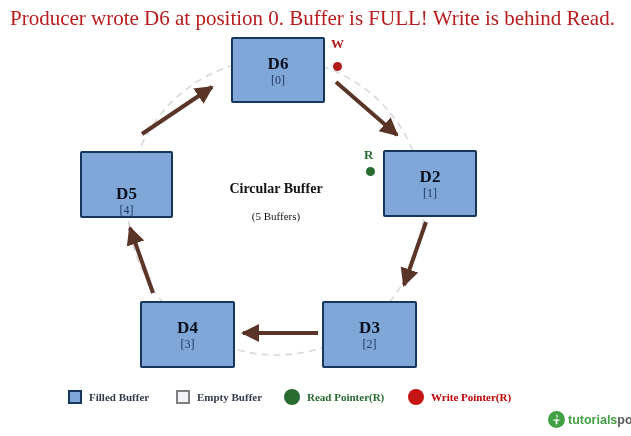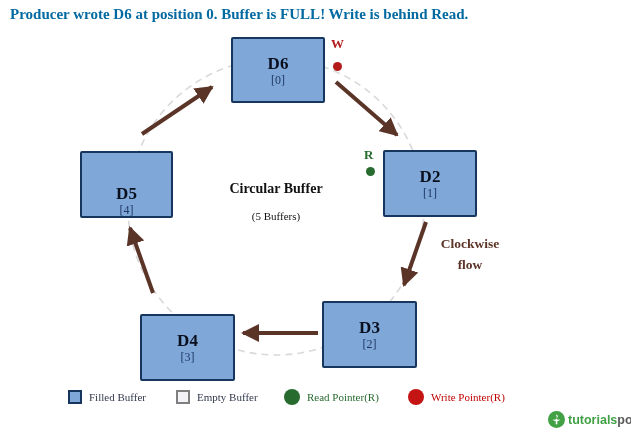--- a/index.html
+++ b/index.html
@@ -4,53 +4,53 @@
 <style>
   :root{
     --buffer-fill:#7fa8d9; --buffer-border:#17365d; --arrow:#5b3428;
     --write-red:#b31b1b; --read-green:#276b2f; --dash:#d9d9d9;
     --flow-text:#5b3428; --legend-dark:#333a4d; --logo-green:#42a045; --logo-dark:#58585a;
   }
   html,body{margin:0;padding:0;}
   body{width:631px;height:436px;background:#ffffff;overflow:hidden;
        font-family:"Liberation Serif","DejaVu Serif",serif;position:relative;}
   .stage{position:absolute;inset:0;}
-  .title{position:absolute;left:10px;top:6px;width:620px;font-size:15px;font-weight:bold;color:#0369a1;}
+  .title{position:absolute;left:10px;top:6px;width:620px;font-size:21px;font-weight:normal;color:#b91c1c;}
   svg.layer{position:absolute;left:0;top:0;z-index:1;}
   .dash-circle{fill:none;stroke:var(--dash);stroke-width:1.6;stroke-dasharray:7 5;}
   .arrow{stroke:var(--arrow);stroke-width:4;fill:none;}
   .arrow-head{fill:var(--arrow);}
   .buffer-box{position:absolute;z-index:2;background:var(--buffer-fill);
       border:2px solid var(--buffer-border);border-radius:2px;
       display:flex;flex-direction:column;align-items:center;justify-content:center;gap:2px;}
   .buf-id{font-size:17px;font-weight:bold;color:#0a0f1e;line-height:1;}
   .buf-idx{font-size:12px;color:#1f3864;line-height:1;}
   .b-d6{left:231px;top:37px;width:90px;height:62px;}
   .b-d2{left:383px;top:150px;width:90px;height:63px;align-items:center;}
   .b-d3{left:322px;top:301px;width:91px;height:63px;}
-  .b-d4{left:140px;top:314px;width:91px;height:63px;}
+  .b-d4{left:140px;top:301px;width:91px;height:63px;}
   .b-d5{left:80px;top:151px;width:89px;height:63px;justify-content:flex-end;}
   .ptr-letter{position:absolute;z-index:2;font-size:13px;font-weight:bold;}
   .ptr-w{left:331px;top:36px;color:var(--write-red);}
   .ptr-r{left:364px;top:147px;color:var(--read-green);}
   .ptr-dot{position:absolute;z-index:2;width:9px;height:9px;border-radius:50%;}
   .dot-w{left:333px;top:62px;background:var(--write-red);}
   .dot-r{left:366px;top:167px;background:var(--read-green);}
   .center-label{position:absolute;z-index:2;left:196px;top:181px;width:160px;text-align:center;color:#111;}
   .center-title{font-size:14px;font-weight:bold;}
   .center-sub{font-size:11px;margin-top:13px;}
   .flow-label{position:absolute;z-index:2;left:428px;top:234px;width:84px;text-align:center;
       color:var(--flow-text);font-weight:bold;font-size:13.5px;line-height:1.55;}
   .legend{position:absolute;z-index:2;left:0;top:386px;width:631px;height:22px;}
   .sw{position:absolute;box-sizing:border-box;}
   .sw-filled{left:68px;top:4px;width:14px;height:14px;background:var(--buffer-fill);border:2px solid var(--buffer-border);}
   .sw-empty{left:176px;top:4px;width:14px;height:14px;background:#f2f2f7;border:2px solid #7f7f7f;}
   .sw-read{left:284px;top:3px;width:16px;height:16px;border-radius:50%;background:var(--read-green);}
   .sw-write{left:408px;top:3px;width:16px;height:16px;border-radius:50%;background:#c41414;}
-  .lg-label{position:absolute;top:5px;font-size:11px;font-weight:normal;white-space:nowrap;}
+  .lg-label{position:absolute;top:5px;font-size:11px;font-weight:bold;white-space:nowrap;}
   .lg-filled{left:89px;color:var(--legend-dark);}
   .lg-empty{left:197px;color:var(--legend-dark);}
   .lg-read{left:307px;color:var(--read-green);}
   .lg-write{left:431px;color:#c00000;}
   .logo{position:absolute;z-index:2;left:548px;top:411px;display:flex;align-items:center;gap:3px;
       font-family:"Liberation Sans","DejaVu Sans",sans-serif;font-size:12.5px;}
   .logo-badge{width:17px;height:17px;}
   .logo-green{color:var(--logo-green);font-weight:600;}
   .logo-dark{color:var(--logo-dark);font-weight:600;}
 </style>
@@ -99,24 +99,20 @@
   <div class="ptr-letter ptr-w">W</div>
   <div class="ptr-dot dot-w"></div>
   <div class="ptr-letter ptr-r">R</div>
   <div class="ptr-dot dot-r"></div>
 
   <div class="center-label">
     <div class="center-title">Circular Buffer</div>
     <div class="center-sub">(5 Buffers)</div>
   </div>
 
-  <div class="flow-label">
-    <div>Clockwise</div>
-    <div>flow</div>
-  </div>
 
   <div class="legend">
     <span class="sw sw-filled"></span>
     <span class="lg-label lg-filled">Filled Buffer</span>
     <span class="sw sw-empty"></span>
     <span class="lg-label lg-empty">Empty Buffer</span>
     <span class="sw sw-read"></span>
     <span class="lg-label lg-read">Read Pointer(R)</span>
     <span class="sw sw-write"></span>
     <span class="lg-label lg-write">Write Pointer(R)</span>

